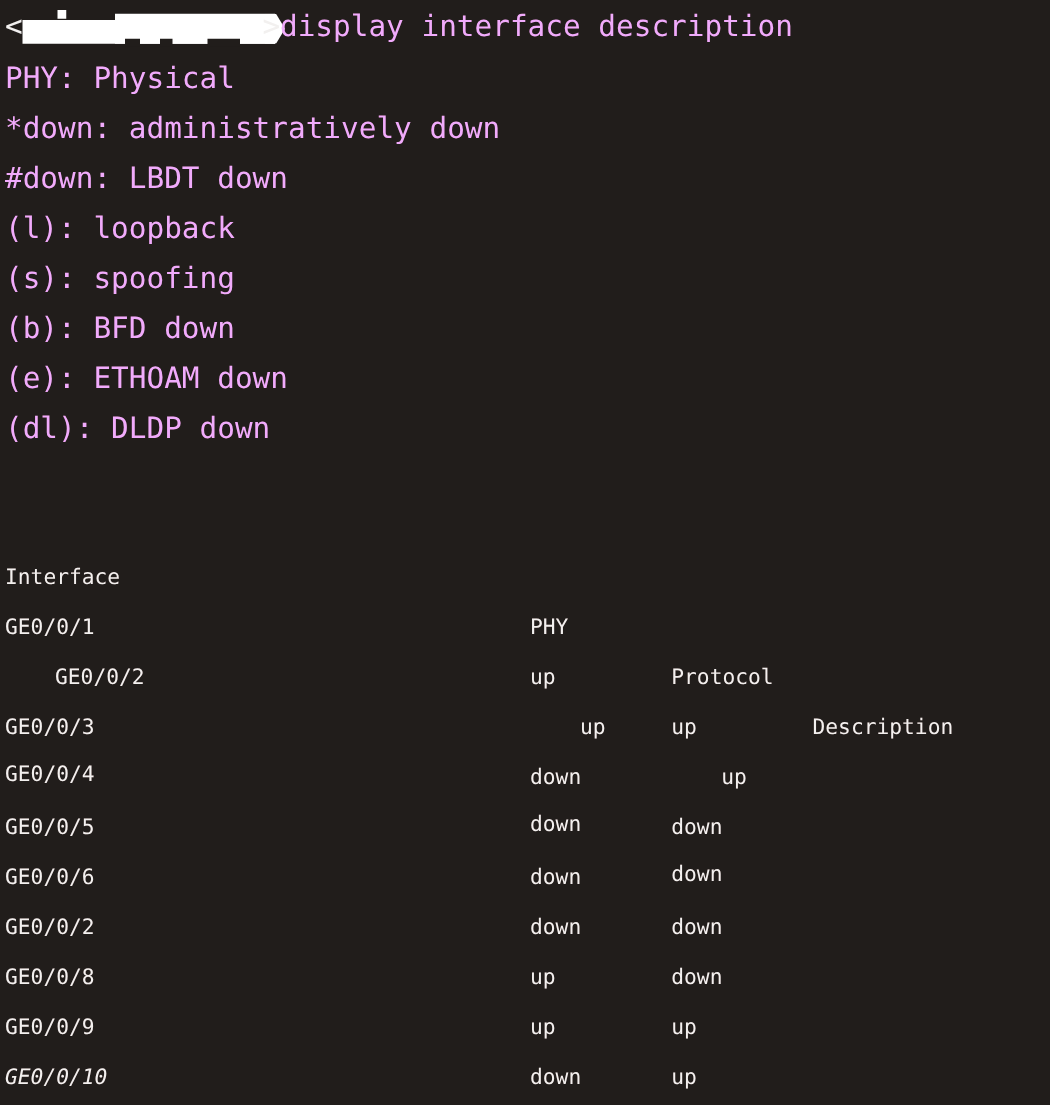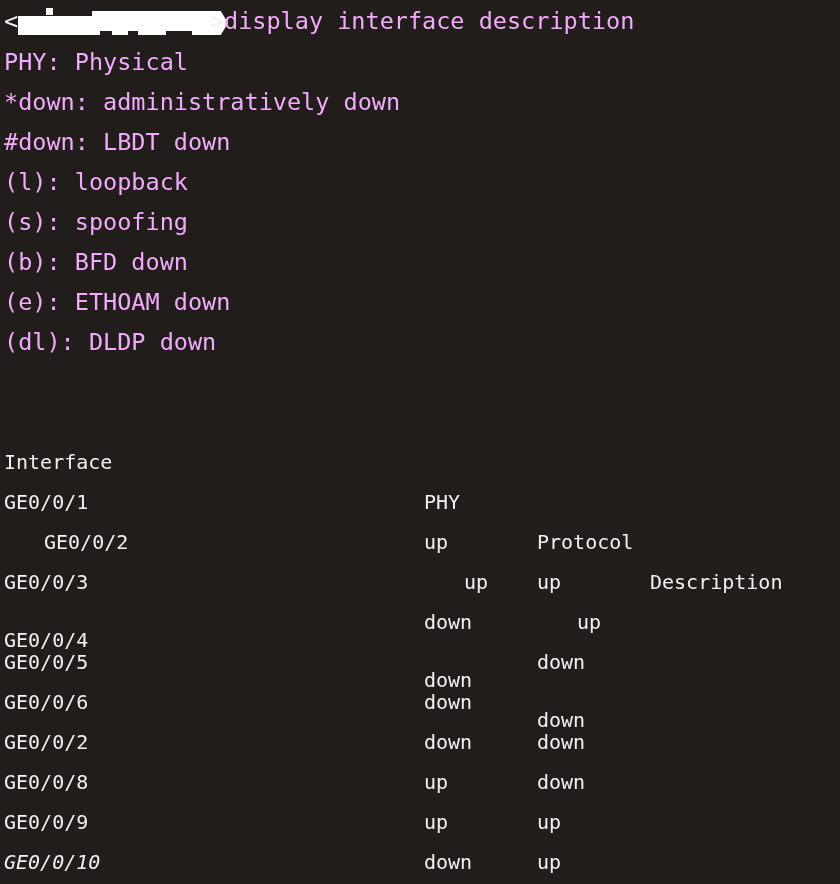--- a/index.html
+++ b/index.html
@@ -122,21 +122,21 @@
   .col-proto    { position: absolute; left: 537px; }
   .col-desc     { position: absolute; left: 650px; }
 
   .row {
     position: absolute;
     left: 0;
     width: 840px;
     height: 40px;
     line-height: 40px;
     white-space: pre;
-    font-size: 20px;
+    font-size: 17px;
     color: #f2f0ef;
     text-shadow: 0 0 0.5px rgba(120,30,30,0.30);
   }
   .row span { display: inline-block; }
 </style>
 </head>
 <body>
 
 <div id="terminal">
 
@@ -185,21 +185,21 @@
     <span class="col-phy">up</span>
     <span class="col-proto">up</span>
     <span class="col-desc"></span>
   </div>
   <div class="row" style="top:522px;">
     <span class="col-iface">GE0/0/3</span>
     <span class="col-phy">down</span>
     <span class="col-proto">down</span>
     <span class="col-desc"></span>
   </div>
-  <div class="row" style="top:580px;">
+  <div class="row" style="top:560px;">
     <span class="col-iface">GE0/0/4</span>
     <span class="col-phy">down</span>
     <span class="col-proto">down</span>
     <span class="col-desc"></span>
   </div>
   <div class="row" style="top:602px;">
     <span class="col-iface">GE0/0/5</span>
     <span class="col-phy">down</span>
     <span class="col-proto">down</span>
     <span class="col-desc"></span>

